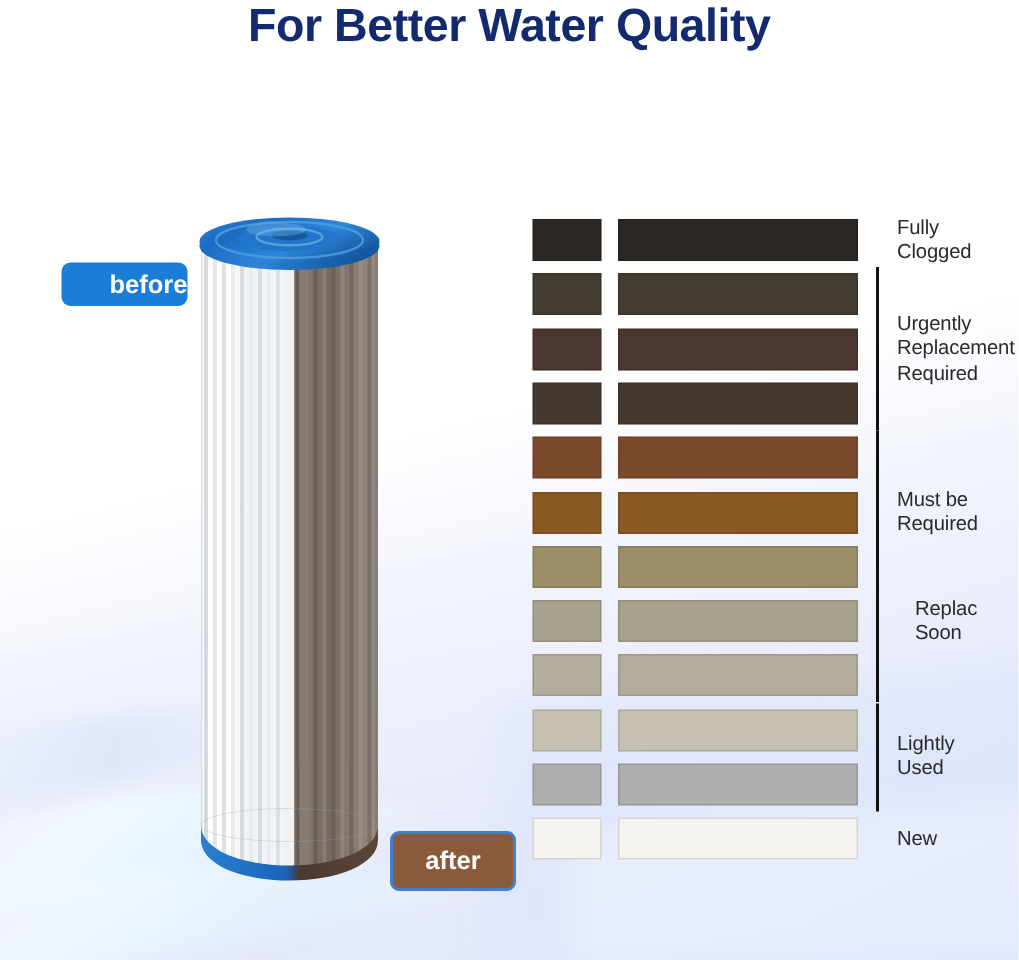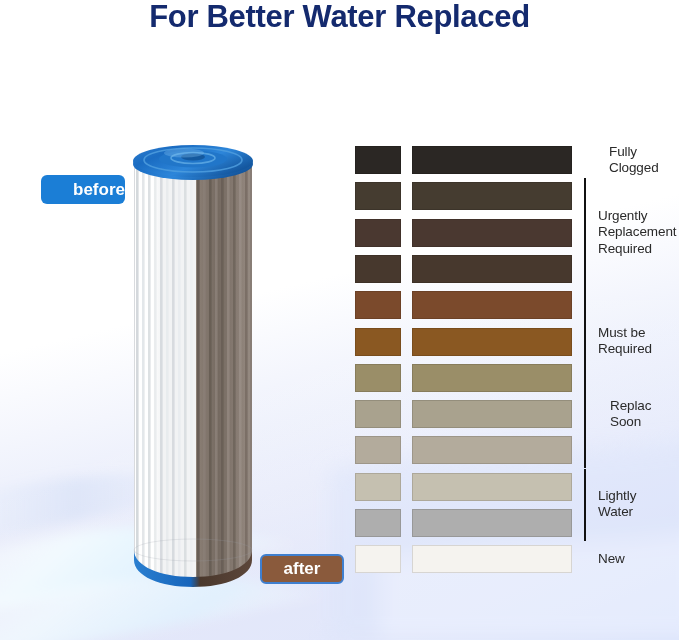--- a/index.html
+++ b/index.html
@@ -34,21 +34,21 @@
   .badge {
     position:absolute; z-index:9;
     font-size:17px; font-weight:bold; color:#ffffff;
     display:flex; align-items:center; justify-content:center;
   }
   .badge-before {
     left:41px; top:175px; width:84px; height:29px;
     background:#1b7ed6; border-radius:6px;padding-left:32px;
   }
   .badge-after {
-    left:260px; top:554px; width:84px; height:30px;
+    left:260px; top:554px; width:84px; height:40px;
     background:#8a5a3c; border-radius:6px;
     border:2px solid #3f7fcf;
   }
 
   
   .chart { position:absolute; left:355px; top:146px; z-index:6; }
   .srow { position:absolute; left:0; }
   .sq  { position:absolute; left:0;  width:46px; border:1px solid rgba(0,0,0,0.12); }
   .bar { position:absolute; left:57px; width:160px; border:1px solid rgba(0,0,0,0.12); }
 
@@ -103,21 +103,21 @@
     <path d="M -40,612 C 100,572 210,566 330,596 C 220,612 120,640 -40,660 Z" fill="url(#gwave)" opacity="0.8"></path>
     <path d="M -40,500 C 70,470 160,466 250,486 C 160,500 70,524 -40,544 Z" fill="url(#gwave2)" opacity="0.7"></path>
   </g>
   <g filter="url(#blur10)" opacity="0.55">
     <path d="M 330,470 C 430,450 560,460 700,440 L 700,640 L 330,640 Z" fill="#dde5fb"></path>
     <path d="M 380,560 C 480,540 600,548 700,532 L 700,640 L 380,640 Z" fill="#eef3ff"></path>
   </g>
 </svg>
 
 <div class="header">
-  <div class="title">For Better Water Replaced</div>
+  <div class="title">For Better Water Quality</div>
 </div>
 
 <div class="filter-wrap">
   <svg viewBox="0 0 134 460" width="134" height="460" preserveAspectRatio="none">
     <defs>
       <linearGradient id="bodyClean" x1="0" y1="0" x2="1" y2="0">
         <stop offset="0%" stop-color="#d9dde0"></stop>
         <stop offset="10%" stop-color="#ffffff"></stop>
         <stop offset="38%" stop-color="#ffffff"></stop>
         <stop offset="52%" stop-color="#f2f3f4"></stop>
@@ -239,26 +239,26 @@
       <div class="bar" style="height: 28px; background: rgb(197, 192, 176);"></div>
     </div>
     <div class="srow" style="top: 363px;">
       <div class="sq" style="height: 28px; background: rgb(174, 174, 174);"></div>
       <div class="bar" style="height: 28px; background: rgb(174, 174, 174);"></div>
     </div>
     <div class="srow" style="top: 399px;">
       <div class="sq" style="height: 28px; background: rgb(245, 243, 239);"></div>
       <div class="bar" style="height: 28px; background: rgb(245, 243, 239);"></div>
     </div>
-    <div class="slabel" style="left: 254px; top: -2px;">Fully Clogged</div>
+    <div class="slabel" style="left: 243px; top: -2px;">Fully Clogged</div>
     <div class="bracket" style="left: 229px; top: 32px; height: 109px;"></div>
     <div class="slabel" style="left: 243px; top: 62px;">Urgently
 Replacement
 Required</div>
     <div class="bracket" style="left: 229px; top: 141px; height: 109px;"></div>
     <div class="slabel" style="left: 243px; top: 179px;">Must be
 Required</div>
     <div class="bracket" style="left: 229px; top: 250px; height: 72px;"></div>
     <div class="slabel" style="left: 243px; top: 252px; margin-left: 12px;">Replac Soon</div>
     <div class="bracket" style="left: 229px; top: 323px; height: 72px;"></div>
-    <div class="slabel" style="left: 243px; top: 342px;">Lightly Water</div>
+    <div class="slabel" style="left: 243px; top: 342px;">Lightly Used</div>
     <div class="slabel" style="left: 243px; top: 405px;">New</div>
   </div>
 
 </body></html>

